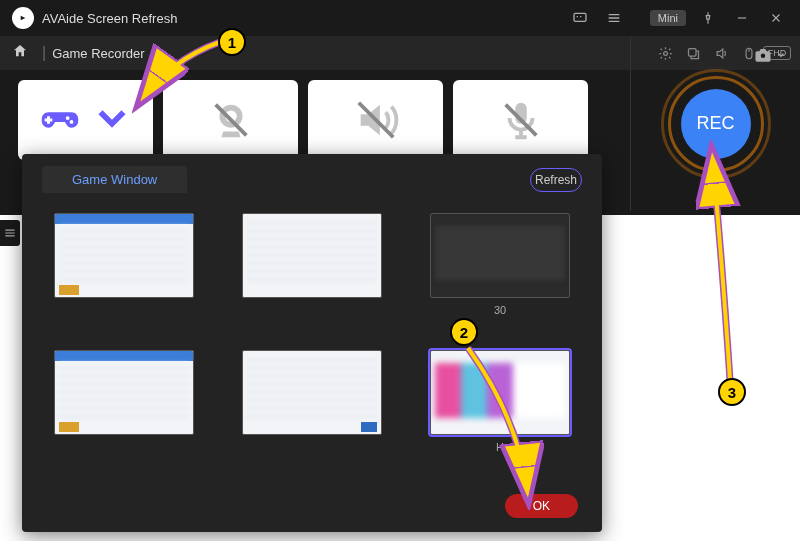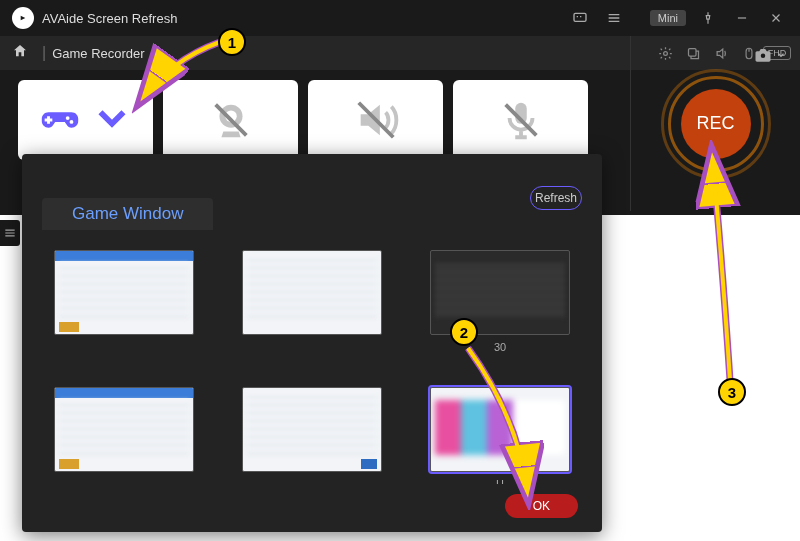--- a/index.html
+++ b/index.html
@@ -30,26 +30,26 @@
   .card svg { width: 46px; height: 46px; }
   .card .chev { margin-left: 6px; color: #6b5cff; }
   
   
   .right-panel { position: absolute; top: 36px; right: 0; width: 170px; height: 175px; border-left: 1px solid #333; display: flex; flex-direction: column; align-items: center; justify-content: center; }
   .cam-icon { position: absolute; top: 10px; right: 14px; color: #aaa; display: flex; align-items: center; gap: 4px; }
   .rec-wrap { position: relative; width: 120px; height: 120px; display: flex; align-items: center; justify-content: center; }
   .rec-ring { position: absolute; border-radius: 50%; border: 3px solid rgba(255,140,0,0.3); }
   .rec-ring.r1 { width: 110px; height: 110px; }
   .rec-ring.r2 { width: 96px; height: 96px; border-color: rgba(255,140,0,0.5); }
-  .rec-btn { width: 70px; height: 70px; border-radius: 50%; background: #c2410c; display: flex; align-items: center; justify-content: center; color: #fff; font-size: 18px; font-weight: normal; cursor: pointer; position: relative; z-index: 2; }
+  .rec-btn { width: 70px; height: 70px; border-radius: 50%; background: #3b82f6; display: flex; align-items: center; justify-content: center; color: #fff; font-size: 18px; font-weight: normal; cursor: pointer; position: relative; z-index: 2; }
   
   
   .popup { position: absolute; top: 154px; left: 22px; width: 580px; height: 378px; background: #232323; color: #ccc; border-radius: 4px; box-shadow: 0 4px 20px rgba(0,0,0,0.5); z-index: 10; display: flex; flex-direction: column; }
   .popup-tabs { display: flex; align-items: center; padding: 12px 20px; gap: 0; }
-  .tab { padding: 6px 30px; font-size: 17px; cursor: pointer; margin-top: 32px; }
+  .tab { padding: 6px 30px; font-size: 13px; cursor: pointer; }
   .tab.active { background: #2e2e2e; color: #6b9fff; border-radius: 4px 4px 0 0; }
   .tab-spacer { flex: 1; }
   .refresh-btn { border: 1px solid #6b5cff; color: #ccc; font-size: 12px; padding: 4px 4px; border-radius: 14px; cursor: pointer; }
   .popup-body { flex: 1; overflow: hidden; padding: 8px 20px; }
   .thumbs { display: grid; grid-template-columns: repeat(3, 1fr); gap: 32px 24px; }
   .thumb { display: flex; flex-direction: column; align-items: center; }
   .thumb-img { width: 140px; height: 85px; background: #f2f4f7; border: 1px solid #555; border-radius: 2px; position: relative; overflow: hidden; }
   .thumb-img.dark { background: #2a2a2a; }
   .thumb-img.selected { outline: 2px solid #6b5cff; }
   .thumb-label { font-size: 11px; color: #aaa; margin-top: 6px; text-align: center; height: 14px; overflow: hidden; }

